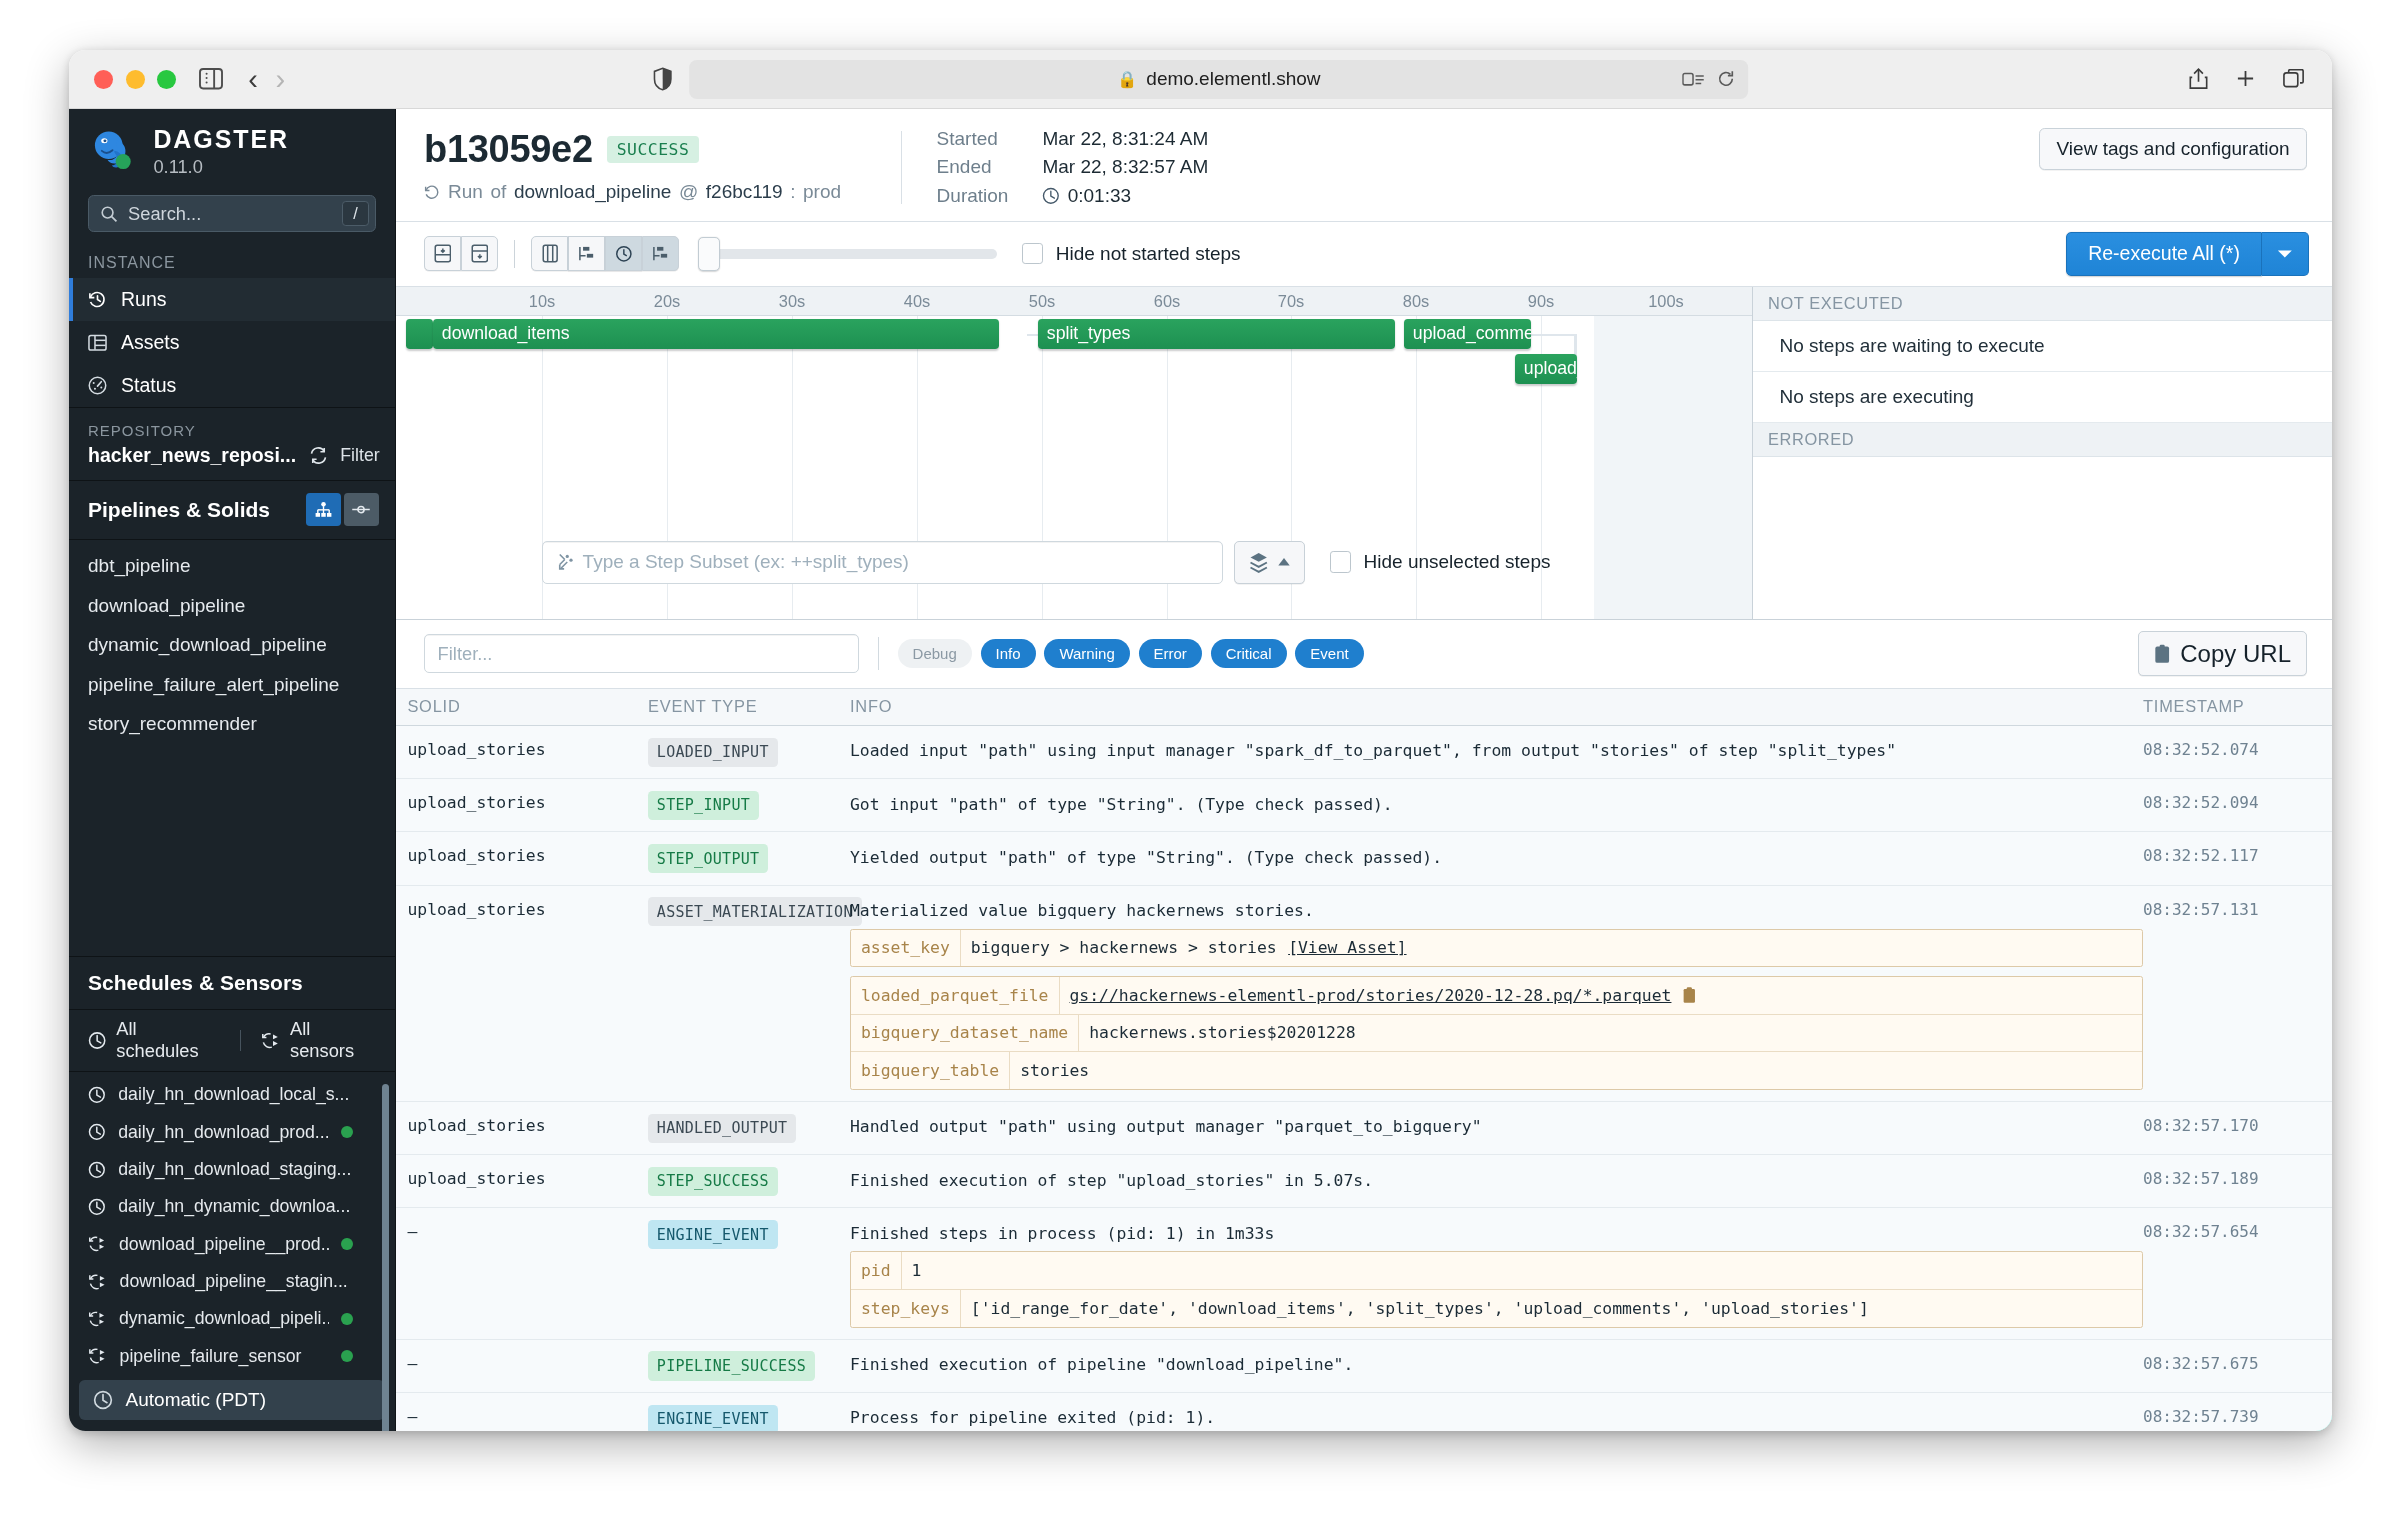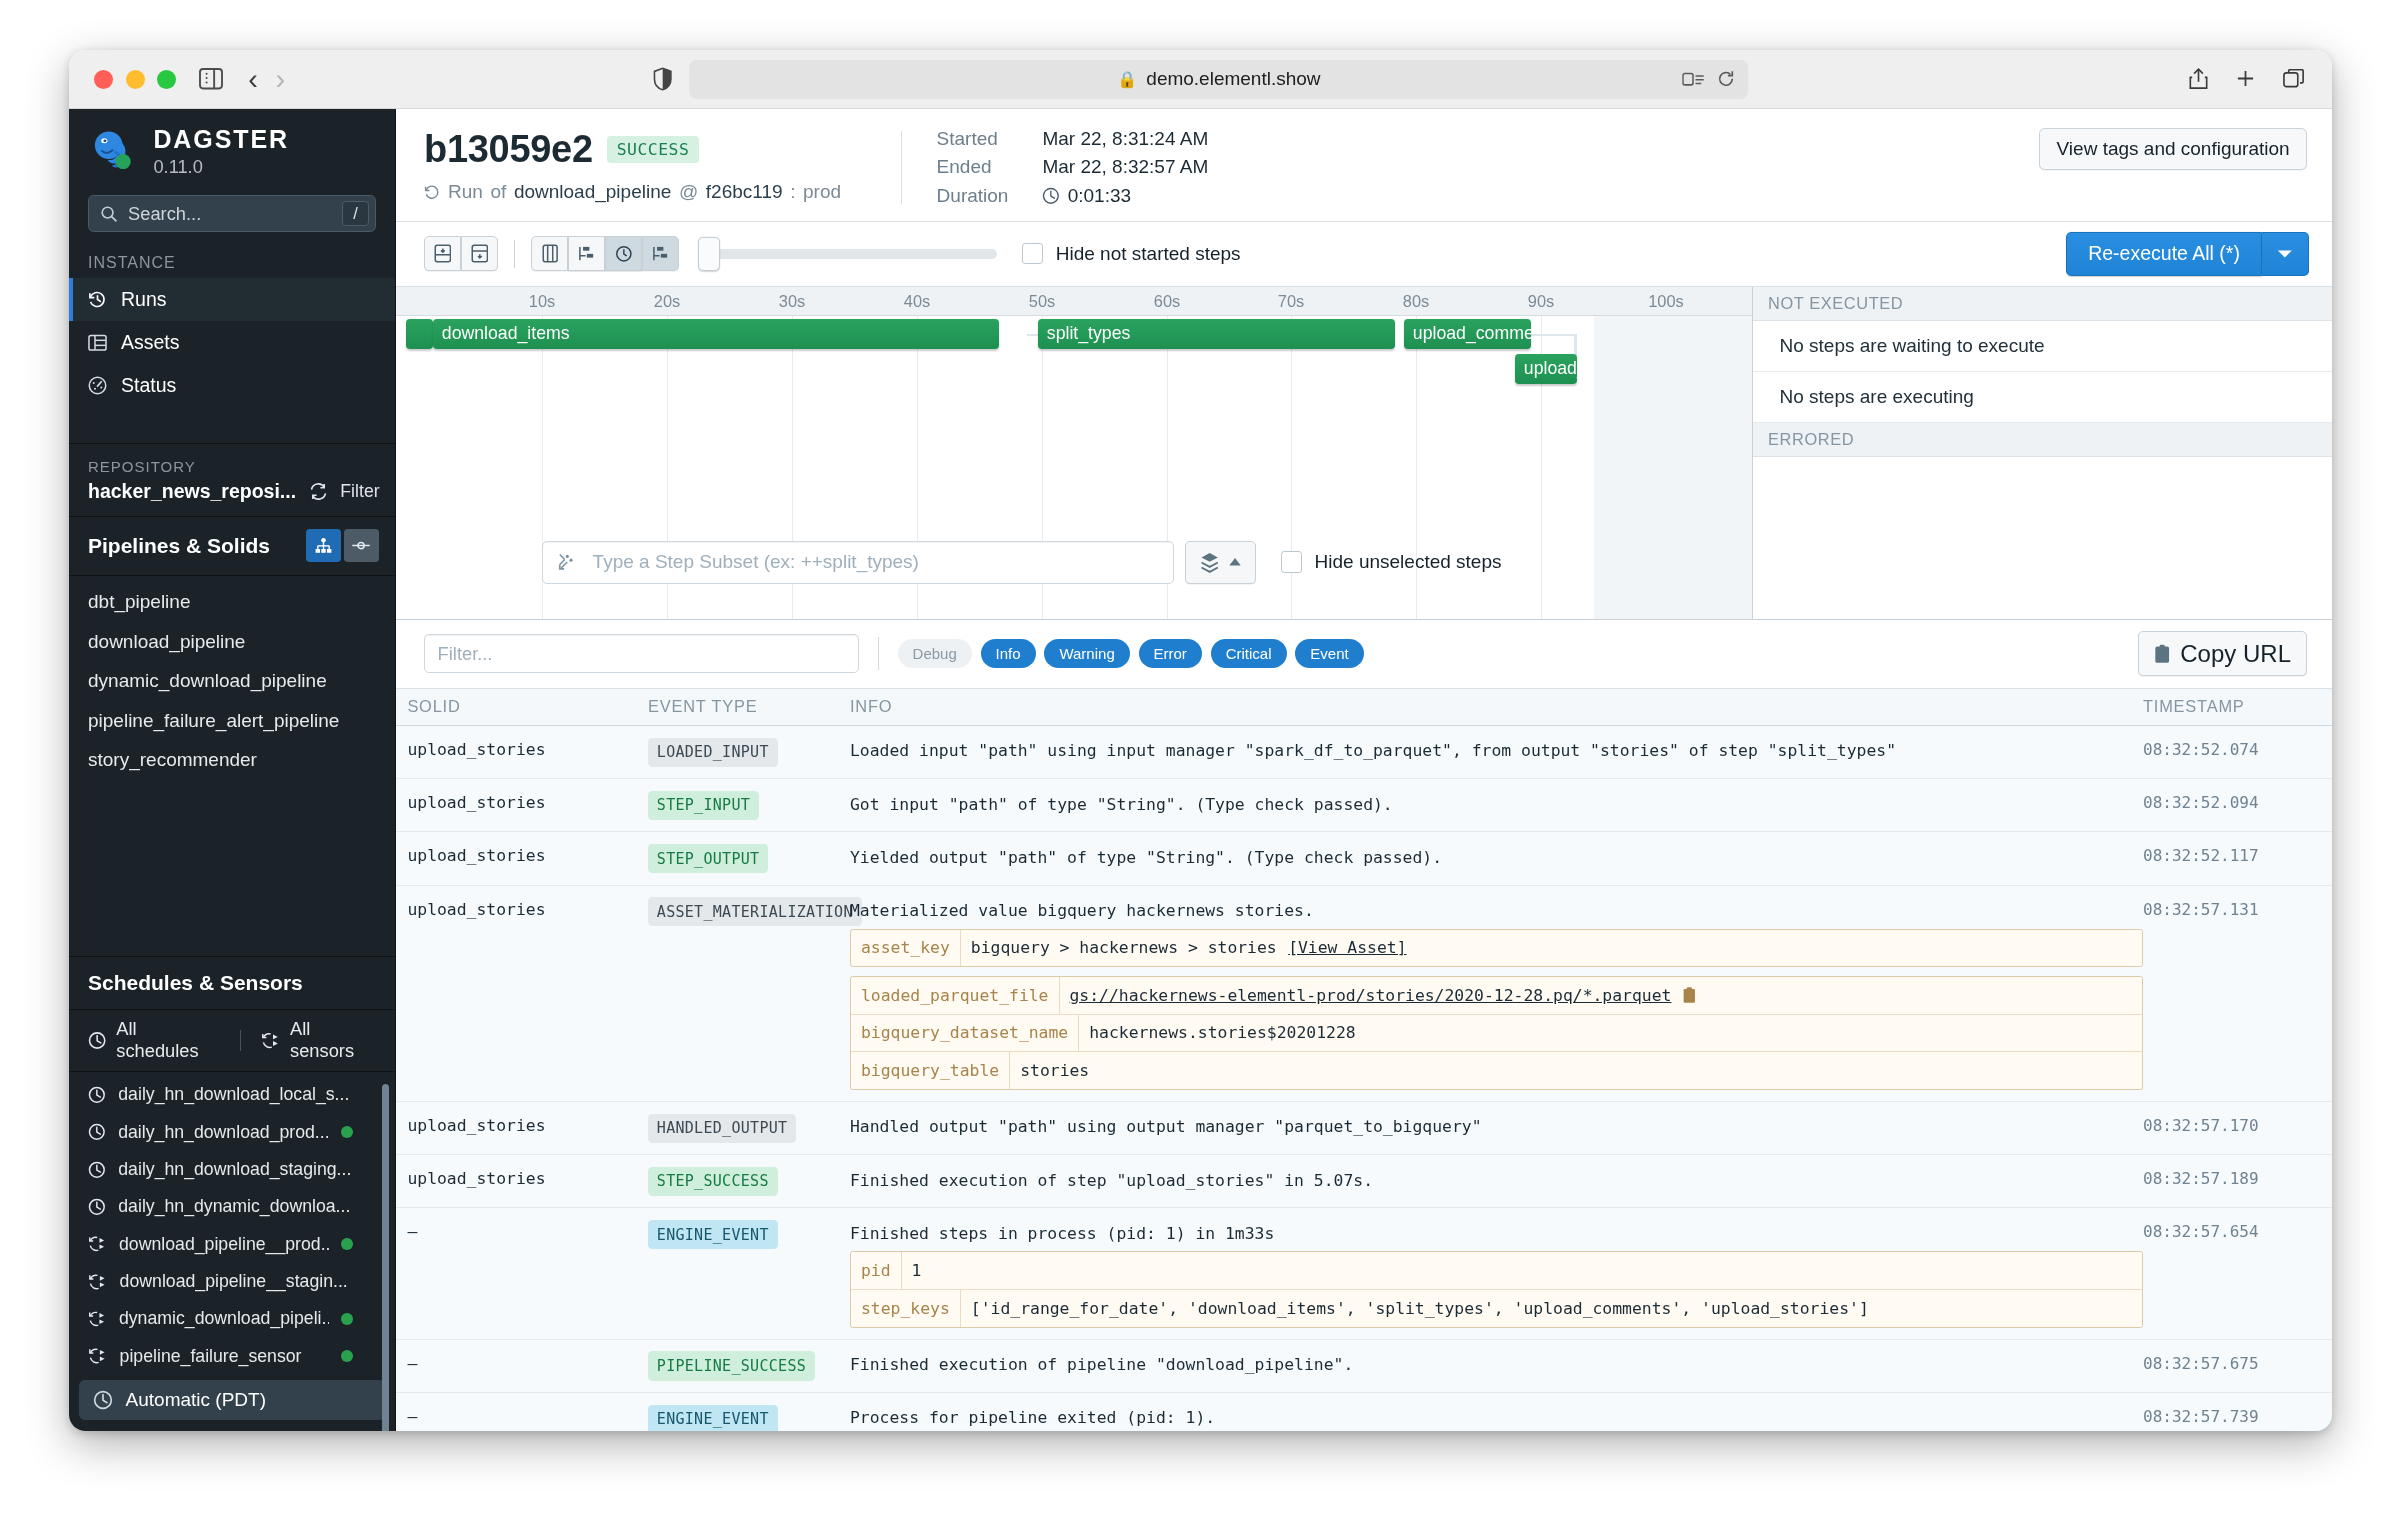--- a/index.html
+++ b/index.html
@@ -101,21 +101,21 @@
     display: flex; align-items: center; gap: 14px;
     padding: 10px 19px; font-size: 19.5px; color: #ffffff;
     position: relative; cursor: pointer;
   }
   .nav-item.active { background: #222c33; }
   .nav-item.active::before {
     content: ""; position: absolute; left: 0; top: 0; bottom: 0; width: 4.4px;
     background: #2f7ddb;
   }
 
-  .repo-block { background: #1b2329; padding: 14px 19px 12.6px 19px; border-top: 0.6px solid #0e1316; border-bottom: 0.6px solid #0e1316; margin-top: 36px;}
+  .repo-block { background: #1b2329; padding: 14px 19px 12.6px 19px; border-top: 0.6px solid #0e1316; border-bottom: 0.6px solid #0e1316;}
   .repo-label { font-size: 15px; letter-spacing: 1px; color: #8b969f; }
   .repo-row { display: flex; align-items: center; gap: 12.6px; margin-top: 5px; }
   .repo-name { font-size: 19.5px; font-weight: 700; color: #ffffff; }
   .repo-filter { font-size: 17.7px; color: #dde3e8; margin-left: auto; }
 
   .ps-head {
     display: flex; align-items: center; padding: 12.6px 16.4px 12.6px 19px;
     border-bottom: 0.6px solid #0e1316;
   }
   .ps-title { font-size: 21px; font-weight: 700; color: #ffffff; }
@@ -241,22 +241,22 @@
     border-radius: 3.8px; color: #ffffff; font-size: 17.7px;
     display: flex; align-items: center; padding-left: 8.8px;
     box-shadow: 0 1.3px 1.9px rgba(16,22,26,.22); white-space: nowrap; overflow: hidden;
   }
   .connector { position: absolute; background: #dfe6ec; }
 
   .subset-row {
     position: absolute; left: 146px; top: 254px; display: flex; align-items: center; gap: 0;
   }
   .subset-input {
-    width: 632px; height: 43px; background: #ffffff; border: 0.6px solid #cfd8de;
-    border-radius: 5px; display: flex; align-items: center; gap: 17px; padding: 0 12.6px;
+    width: 681px; height: 43px; background: #ffffff; border: 0.6px solid #cfd8de;
+    border-radius: 5px; display: flex; align-items: center; gap: 7px; padding: 0 12.6px;
     box-shadow: inset 0 0.6px 0.6px rgba(16,22,26,.10);
   }
   .subset-ph { font-size: 19px; color: #9fb0bc; }
   .layers-btn {
     margin-left: 11.4px; height: 43px; padding: 0 12.6px; background: #f6f7f9;
     border: 0.6px solid #c8d1d8; border-radius: 5px; display: flex; align-items: center; gap: 7.6px;
     box-shadow: 0 0.6px 0.6px rgba(16,22,26,.10);
   }
 
   .status-panel { width: 580px; flex: 0 0 580px; border-left: 0.6px solid #c9d2d9; background:#ffffff; }

